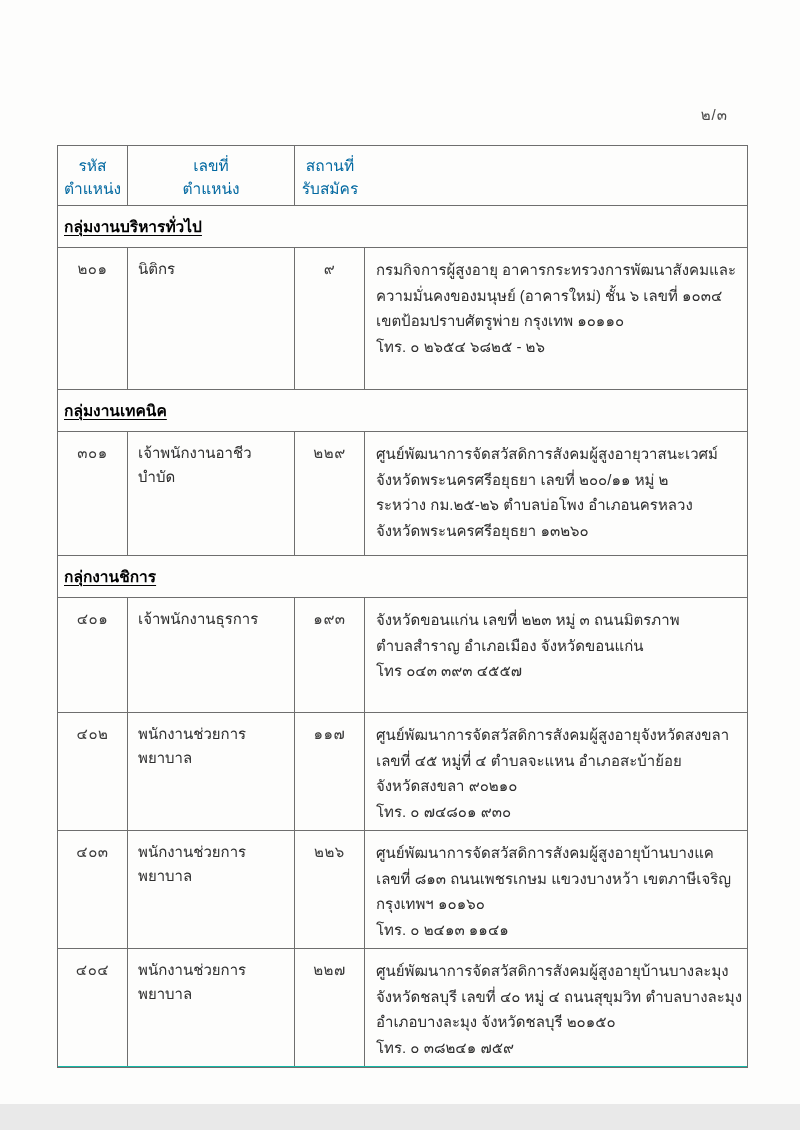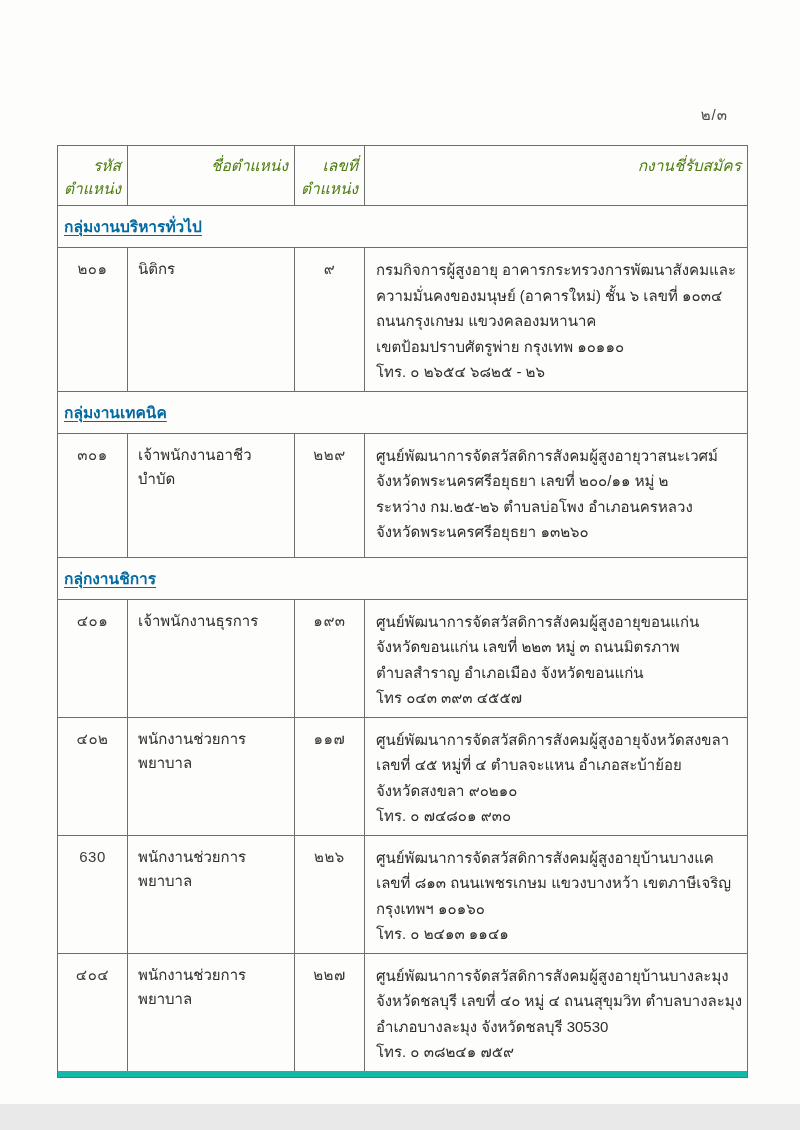--- a/index.html
+++ b/index.html
@@ -28,48 +28,47 @@
     top: 145px;
     width: 691px;
     border: 1px solid #6e6e6e;
     background: #fdfdfc;
   }
   .row {
     display: grid;
     grid-template-columns: 70px 167px 70px 1fr;
     border-bottom: 1px solid #6e6e6e;
   }
-  .row:last-child { border-bottom: 6px solid #14b8a6; }
+  .row:last-child { border-bottom: 1px solid #14b8a6; }
   .cell {
     border-right: 1px solid #6e6e6e;
     font-size: 15px;
     line-height: 24px;
     padding: 7px 6px 6px 6px;
   }
   .cell:last-child { border-right: none; }
   .header-row { height: 60px; }
   .header-row .cell {
-    text-align: right;
+    text-align: center;
     padding-top: 8px;
     font-size: 15.5px;
     line-height: 23px;
-    color: #4d7c0f;
-    font-style: italic;
+    color: #0369a1;
   }
   .section-row {
     height: 42px;
     border-bottom: 1px solid #6e6e6e;
     display: flex;
     align-items: center;
     padding-left: 6px;
   }
   .section-title {
     font-size: 15.5px;
     font-weight: bold;
-    color: #0369a1;
+    color: #000000;
     text-decoration: underline;
     text-underline-offset: 3px;
   }
   .data-row .cell { padding-top: 9px; }
   .cell.code, .cell.posnum {
     text-align: center;
     color: #3a3a3a;
     letter-spacing: 0.5px;
   }
   .cell.name { padding-left: 10px; }
@@ -89,43 +88,39 @@
   <div class="page-number">๒/๓</div>
 
   <div class="doc-table">
 
     <div class="row header-row">
       <div class="cell">
         <div>รหัส</div>
         <div>ตำแหน่ง</div>
       </div>
       <div class="cell">
-        <div>ชื่อตำแหน่ง</div>
-      </div>
-      <div class="cell">
         <div>เลขที่</div>
         <div>ตำแหน่ง</div>
       </div>
       <div class="cell">
-        <div>กงานชี่รับสมัคร</div>
+        <div>สถานที่รับสมัคร</div>
       </div>
     </div>
 
     <div class="section-row">
       <span class="section-title">กลุ่มงานบริหารทั่วไป</span>
     </div>
 
     <div class="row data-row r-201">
       <div class="cell code">๒๐๑</div>
       <div class="cell name">นิติกร</div>
       <div class="cell posnum">๙</div>
       <div class="cell loc">
         <div class="loc-line">กรมกิจการผู้สูงอายุ อาคารกระทรวงการพัฒนาสังคมและ</div>
         <div class="loc-line">ความมั่นคงของมนุษย์ (อาคารใหม่) ชั้น ๖ เลขที่ ๑๐๓๔</div>
-        <div class="loc-line">ถนนกรุงเกษม แขวงคลองมหานาค</div>
         <div class="loc-line">เขตป้อมปราบศัตรูพ่าย กรุงเทพ ๑๐๑๑๐</div>
         <div class="loc-line">โทร. ๐ ๒๖๕๔ ๖๘๒๕ - ๒๖</div>
       </div>
     </div>
 
     <div class="section-row">
       <span class="section-title">กลุ่มงานเทคนิค</span>
     </div>
 
     <div class="row data-row r-301">
@@ -142,57 +137,56 @@
 
     <div class="section-row">
       <span class="section-title">กลุ่กงานชิการ</span>
     </div>
 
     <div class="row data-row r-401">
       <div class="cell code">๔๐๑</div>
       <div class="cell name">เจ้าพนักงานธุรการ</div>
       <div class="cell posnum">๑๙๓</div>
       <div class="cell loc">
-        <div class="loc-line">ศูนย์พัฒนาการจัดสวัสดิการสังคมผู้สูงอายุขอนแก่น</div>
         <div class="loc-line">จังหวัดขอนแก่น เลขที่ ๒๒๓ หมู่ ๓ ถนนมิตรภาพ</div>
         <div class="loc-line">ตำบลสำราญ อำเภอเมือง จังหวัดขอนแก่น</div>
         <div class="loc-line">โทร ๐๔๓ ๓๙๓ ๔๕๕๗</div>
       </div>
     </div>
 
     <div class="row data-row r-402">
       <div class="cell code">๔๐๒</div>
       <div class="cell name">พนักงานช่วยการพยาบาล</div>
       <div class="cell posnum">๑๑๗</div>
       <div class="cell loc">
         <div class="loc-line">ศูนย์พัฒนาการจัดสวัสดิการสังคมผู้สูงอายุจังหวัดสงขลา</div>
         <div class="loc-line">เลขที่ ๔๕ หมู่ที่ ๔  ตำบลจะแหน  อำเภอสะบ้าย้อย</div>
         <div class="loc-line">จังหวัดสงขลา ๙๐๒๑๐</div>
         <div class="loc-line">โทร. ๐ ๗๔๘๐๑ ๙๓๐</div>
       </div>
     </div>
 
     <div class="row data-row r-403">
-      <div class="cell code">630</div>
+      <div class="cell code">๔๐๓</div>
       <div class="cell name">พนักงานช่วยการพยาบาล</div>
       <div class="cell posnum">๒๒๖</div>
       <div class="cell loc">
         <div class="loc-line">ศูนย์พัฒนาการจัดสวัสดิการสังคมผู้สูงอายุบ้านบางแค</div>
         <div class="loc-line">เลขที่ ๘๑๓  ถนนเพชรเกษม แขวงบางหว้า เขตภาษีเจริญ</div>
         <div class="loc-line">กรุงเทพฯ ๑๐๑๖๐</div>
         <div class="loc-line">โทร. ๐ ๒๔๑๓ ๑๑๔๑</div>
       </div>
     </div>
 
     <div class="row data-row r-404">
       <div class="cell code">๔๐๔</div>
       <div class="cell name">พนักงานช่วยการพยาบาล</div>
       <div class="cell posnum">๒๒๗</div>
       <div class="cell loc">
         <div class="loc-line">ศูนย์พัฒนาการจัดสวัสดิการสังคมผู้สูงอายุบ้านบางละมุง</div>
         <div class="loc-line">จังหวัดชลบุรี เลขที่ ๔๐  หมู่ ๔  ถนนสุขุมวิท ตำบลบางละมุง</div>
-        <div class="loc-line">อำเภอบางละมุง จังหวัดชลบุรี 30530</div>
+        <div class="loc-line">อำเภอบางละมุง จังหวัดชลบุรี ๒๐๑๕๐</div>
         <div class="loc-line">โทร. ๐ ๓๘๒๔๑ ๗๕๙</div>
       </div>
     </div>
 
   </div>
 </div>
 
 </body></html>

